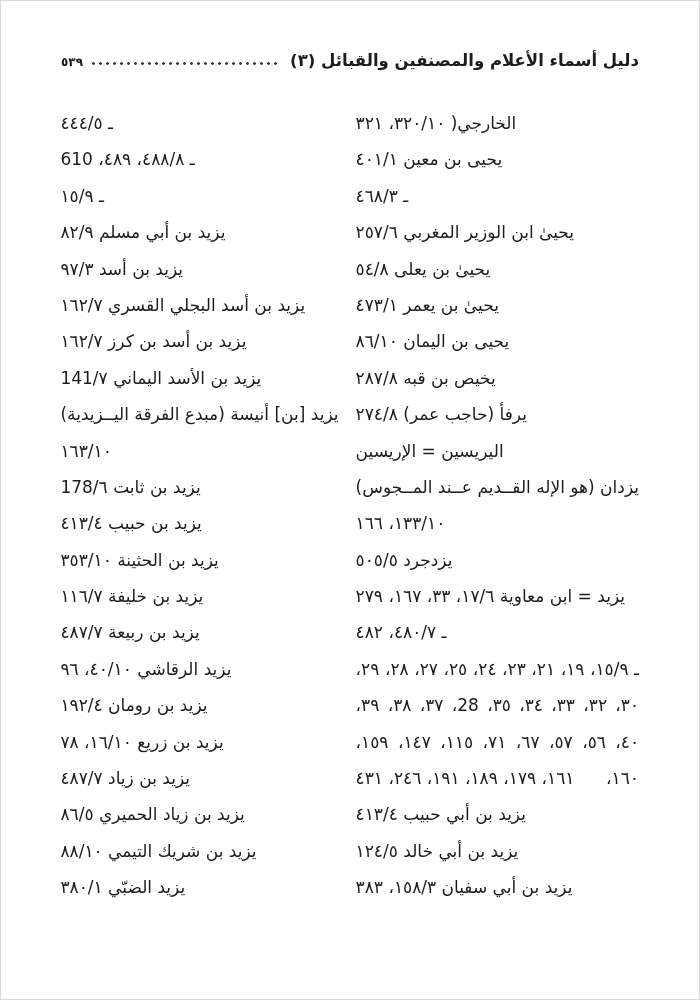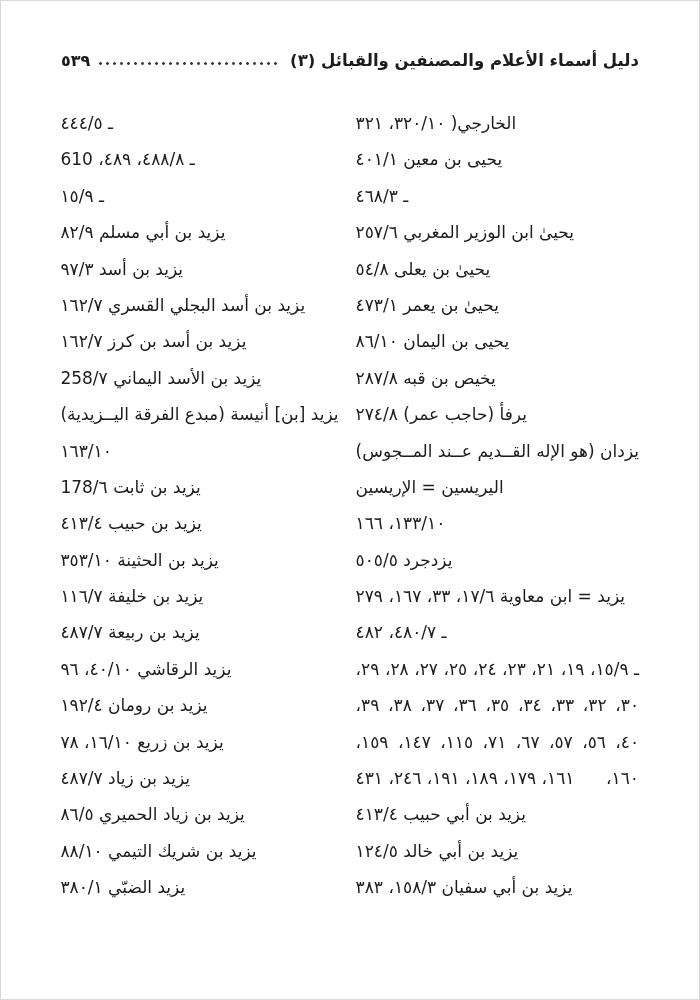--- a/index.html
+++ b/index.html
@@ -19,21 +19,21 @@
     position: absolute;
     top: 50px;
     right: 60px;
     left: 60px;
     display: flex;
     align-items: baseline;
     font-size: 16.5px;
     font-weight: 700;
   }
   .header .title { white-space: nowrap; }
-  .header .page-number { white-space: nowrap; font-size: 16px; text-align: right; }
+  .header .page-number { white-space: nowrap; font-size: 12px; text-align: right; }
   .leader-dots {
     flex: 1;
     height: 3px;
     align-self: flex-end;
     margin: 0 9px 5px 9px;
     background-image: radial-gradient(circle at 1.5px 1.5px, #3a3a3a 1.1px, transparent 1.6px);
     background-size: 7px 3px;
     background-repeat: repeat-x;
   }
   .columns {
@@ -76,43 +76,43 @@
     <div class="col col-right">
         <div class="line">الخارجي( ٣٢٠/١٠، ٣٢١</div>
         <div class="line">يحيى بن معين ٤٠١/١</div>
         <div class="line">ـ ٤٦٨/٣</div>
         <div class="line">يحيىٰ ابن الوزير المغربي ٢٥٧/٦</div>
         <div class="line">يحيىٰ بن يعلى ٥٤/٨</div>
         <div class="line">يحيىٰ بن يعمر ٤٧٣/١</div>
         <div class="line">يحيى بن اليمان ٨٦/١٠</div>
         <div class="line">يخيص بن قبه ٢٨٧/٨</div>
         <div class="line">يرفأ (حاجب عمر) ٢٧٤/٨</div>
+        <div class="line">اليريسين = الإريسين</div>
         <div class="line">يزدان (هو الإله القــديم عــند المــجوس)</div>
-        <div class="line">اليريسين = الإريسين</div>
         <div class="line">١٣٣/١٠، ١٦٦</div>
         <div class="line">يزدجرد ٥٠٥/٥</div>
         <div class="line">يزيد = ابن معاوية ١٧/٦، ٣٣، ١٦٧، ٢٧٩</div>
         <div class="line">ـ ٤٨٠/٧، ٤٨٢</div>
         <div class="line justify">ـ ١٥/٩، ١٩، ٢١، ٢٣، ٢٤، ٢٥، ٢٧، ٢٨، ٢٩،</div>
-        <div class="line justify">٣٠، ٣٢، ٣٣، ٣٤، ٣٥، ٣٦، ٣٧، ٣٨، ٣٩،</div>
+        <div class="line justify">٣٠، ٣٢، ٣٣، ٣٤، ٣٥، 28، ٣٧، ٣٨، ٣٩،</div>
         <div class="line justify">٤٠، ٥٦، ٥٧، ٦٧، ٧١، ١١٥، ١٤٧، ١٥٩، ١٦٠،</div>
         <div class="line">١٦١، ١٧٩، ١٨٩، ١٩١، ٢٤٦، ٤٣١</div>
         <div class="line">يزيد بن أبي حبيب ٤١٣/٤</div>
         <div class="line">يزيد بن أبي خالد ١٢٤/٥</div>
         <div class="line">يزيد بن أبي سفيان ١٥٨/٣، ٣٨٣</div>
       </div>
     <div class="col col-left">
         <div class="line">ـ ٤٤٤/٥</div>
         <div class="line">ـ ٤٨٨/٨، ٤٨٩، 610</div>
         <div class="line">ـ ١٥/٩</div>
         <div class="line">يزيد بن أبي مسلم ٨٢/٩</div>
         <div class="line">يزيد بن أسد ٩٧/٣</div>
         <div class="line">يزيد بن أسد البجلي القسري ١٦٢/٧</div>
         <div class="line">يزيد بن أسد بن كرز ١٦٢/٧</div>
-        <div class="line">يزيد بن الأسد اليماني 258/٧</div>
+        <div class="line">يزيد بن الأسد اليماني 141/٧</div>
         <div class="line">يزيد [بن] أنيسة (مبدع الفرقة اليــزيدية)</div>
         <div class="line">١٦٣/١٠</div>
         <div class="line">يزيد بن ثابت 178/٦</div>
         <div class="line">يزيد بن حبيب ٤١٣/٤</div>
         <div class="line">يزيد بن الحثينة ٣٥٣/١٠</div>
         <div class="line">يزيد بن خليفة ١١٦/٧</div>
         <div class="line">يزيد بن ربيعة ٤٨٧/٧</div>
         <div class="line">يزيد الرقاشي ٤٠/١٠، ٩٦</div>
         <div class="line">يزيد بن رومان ١٩٢/٤</div>
         <div class="line">يزيد بن زريع ١٦/١٠، ٧٨</div>

